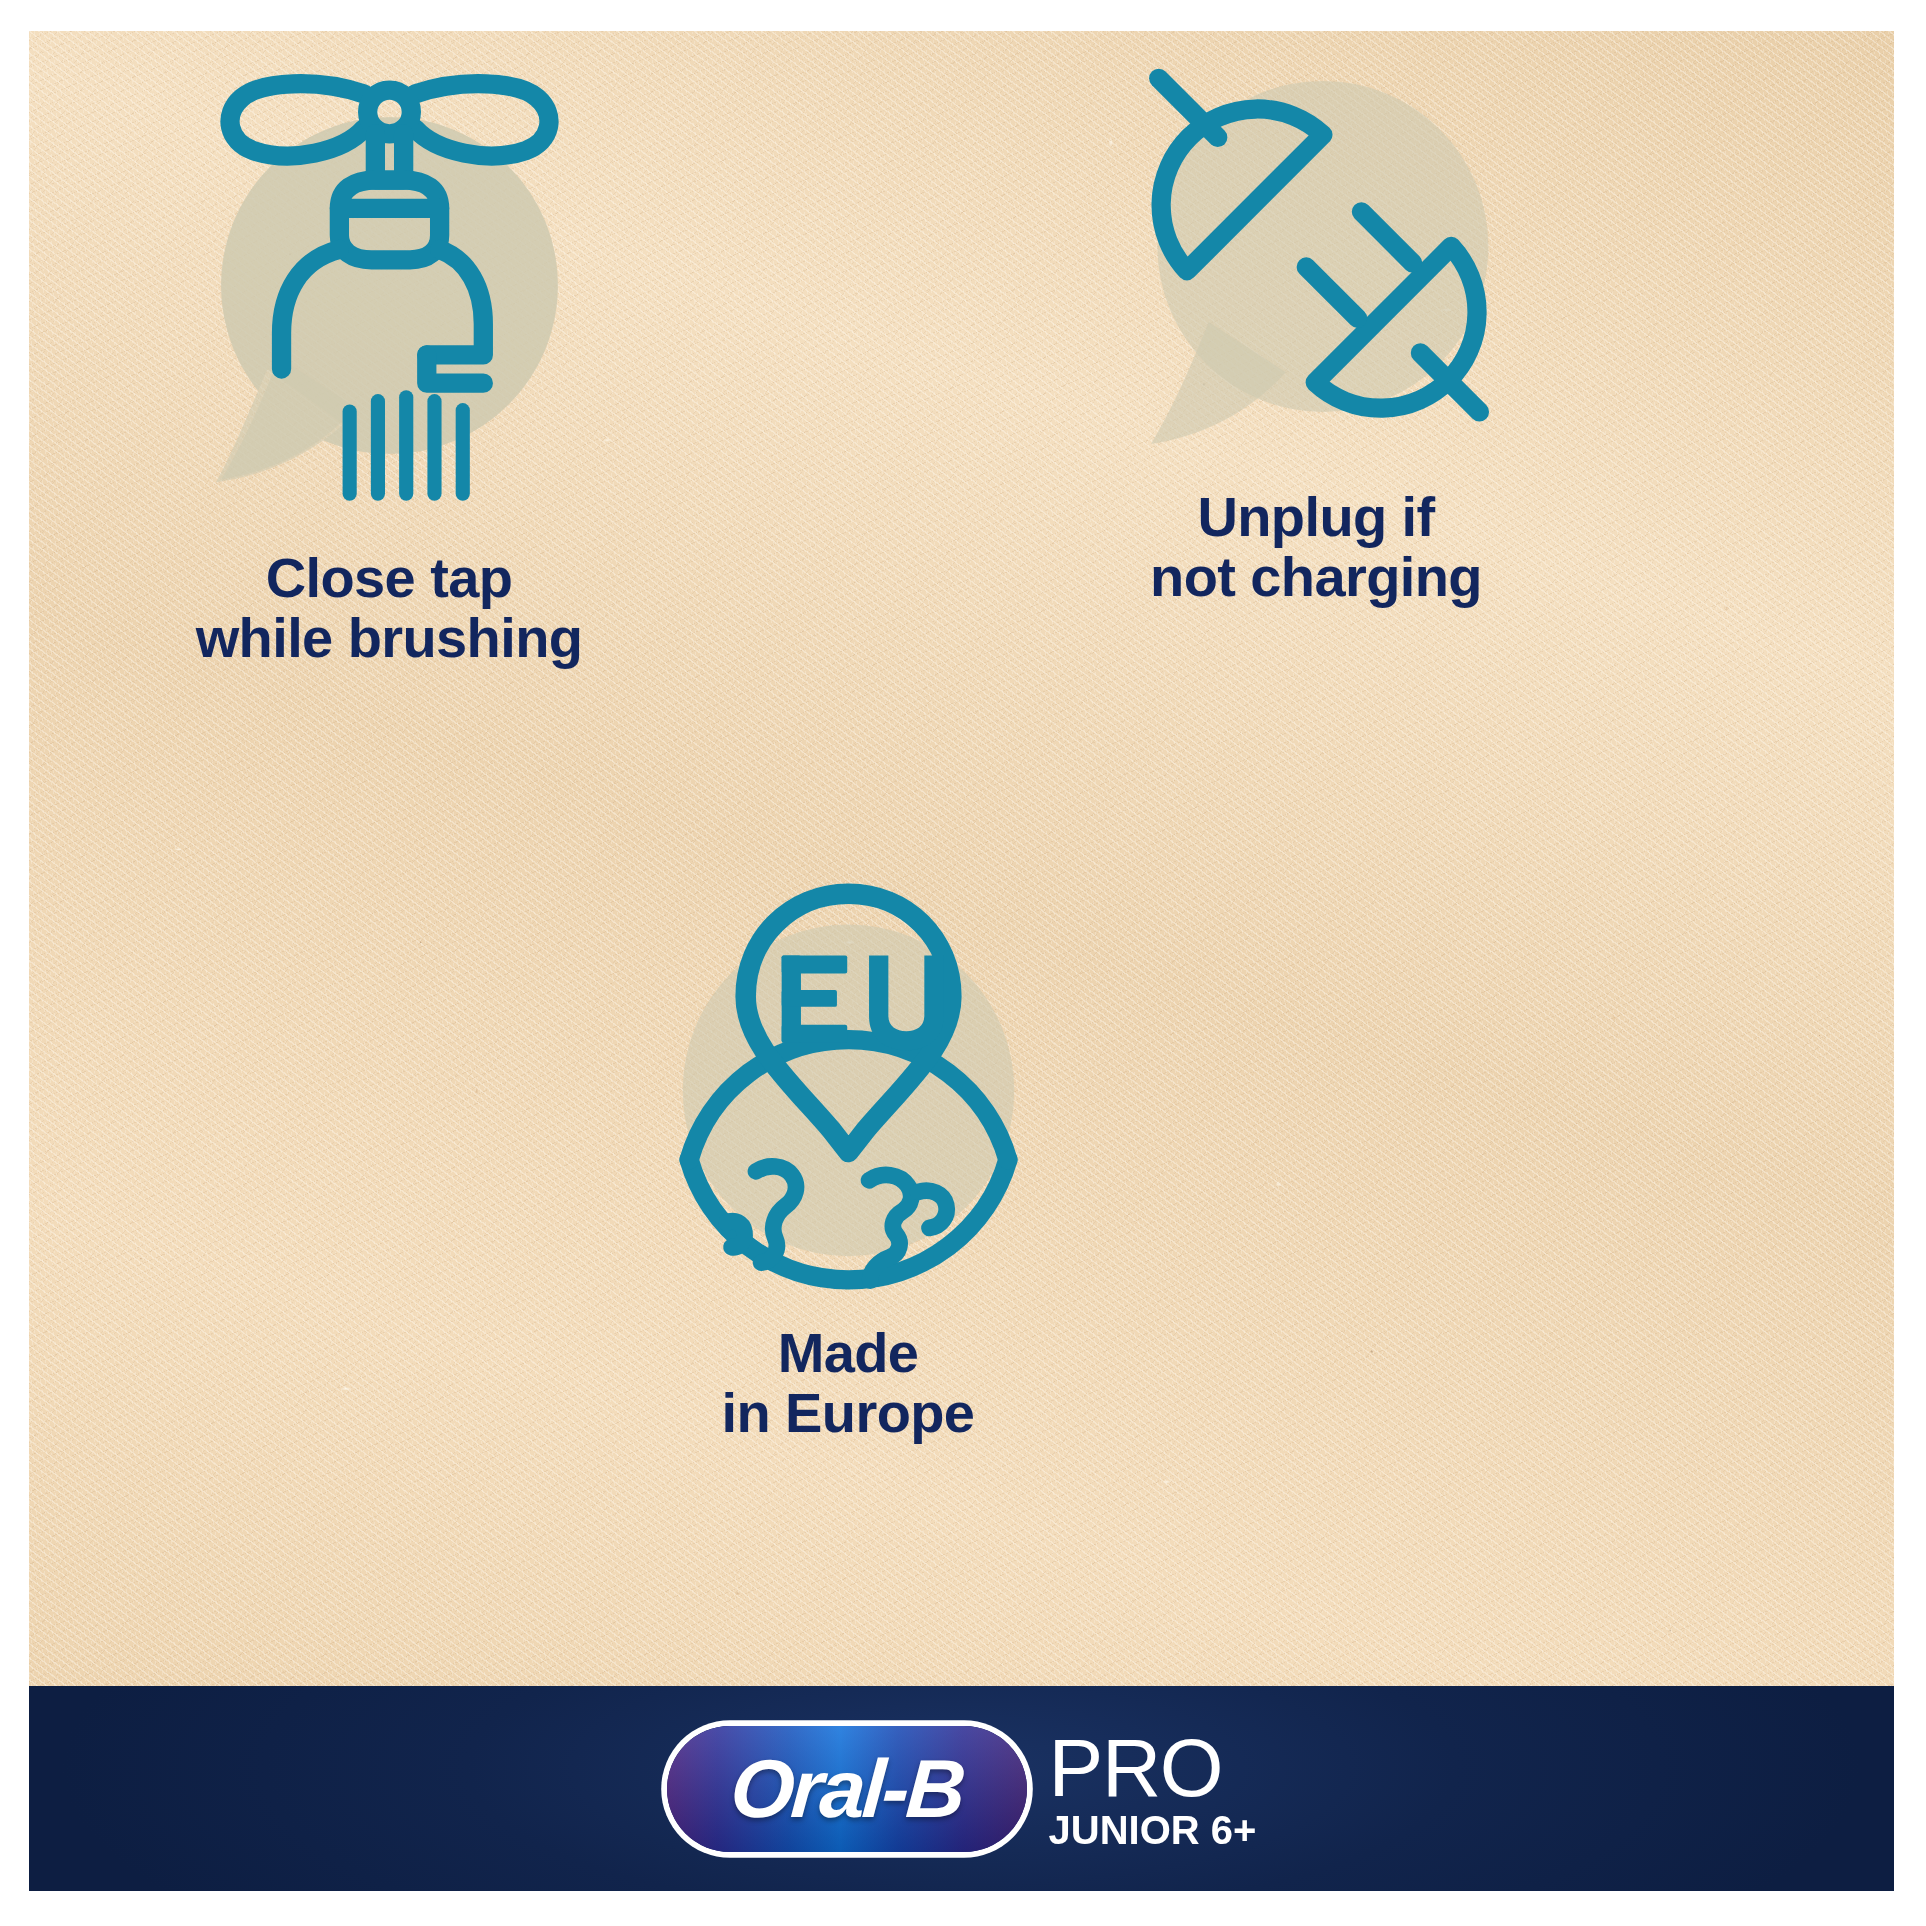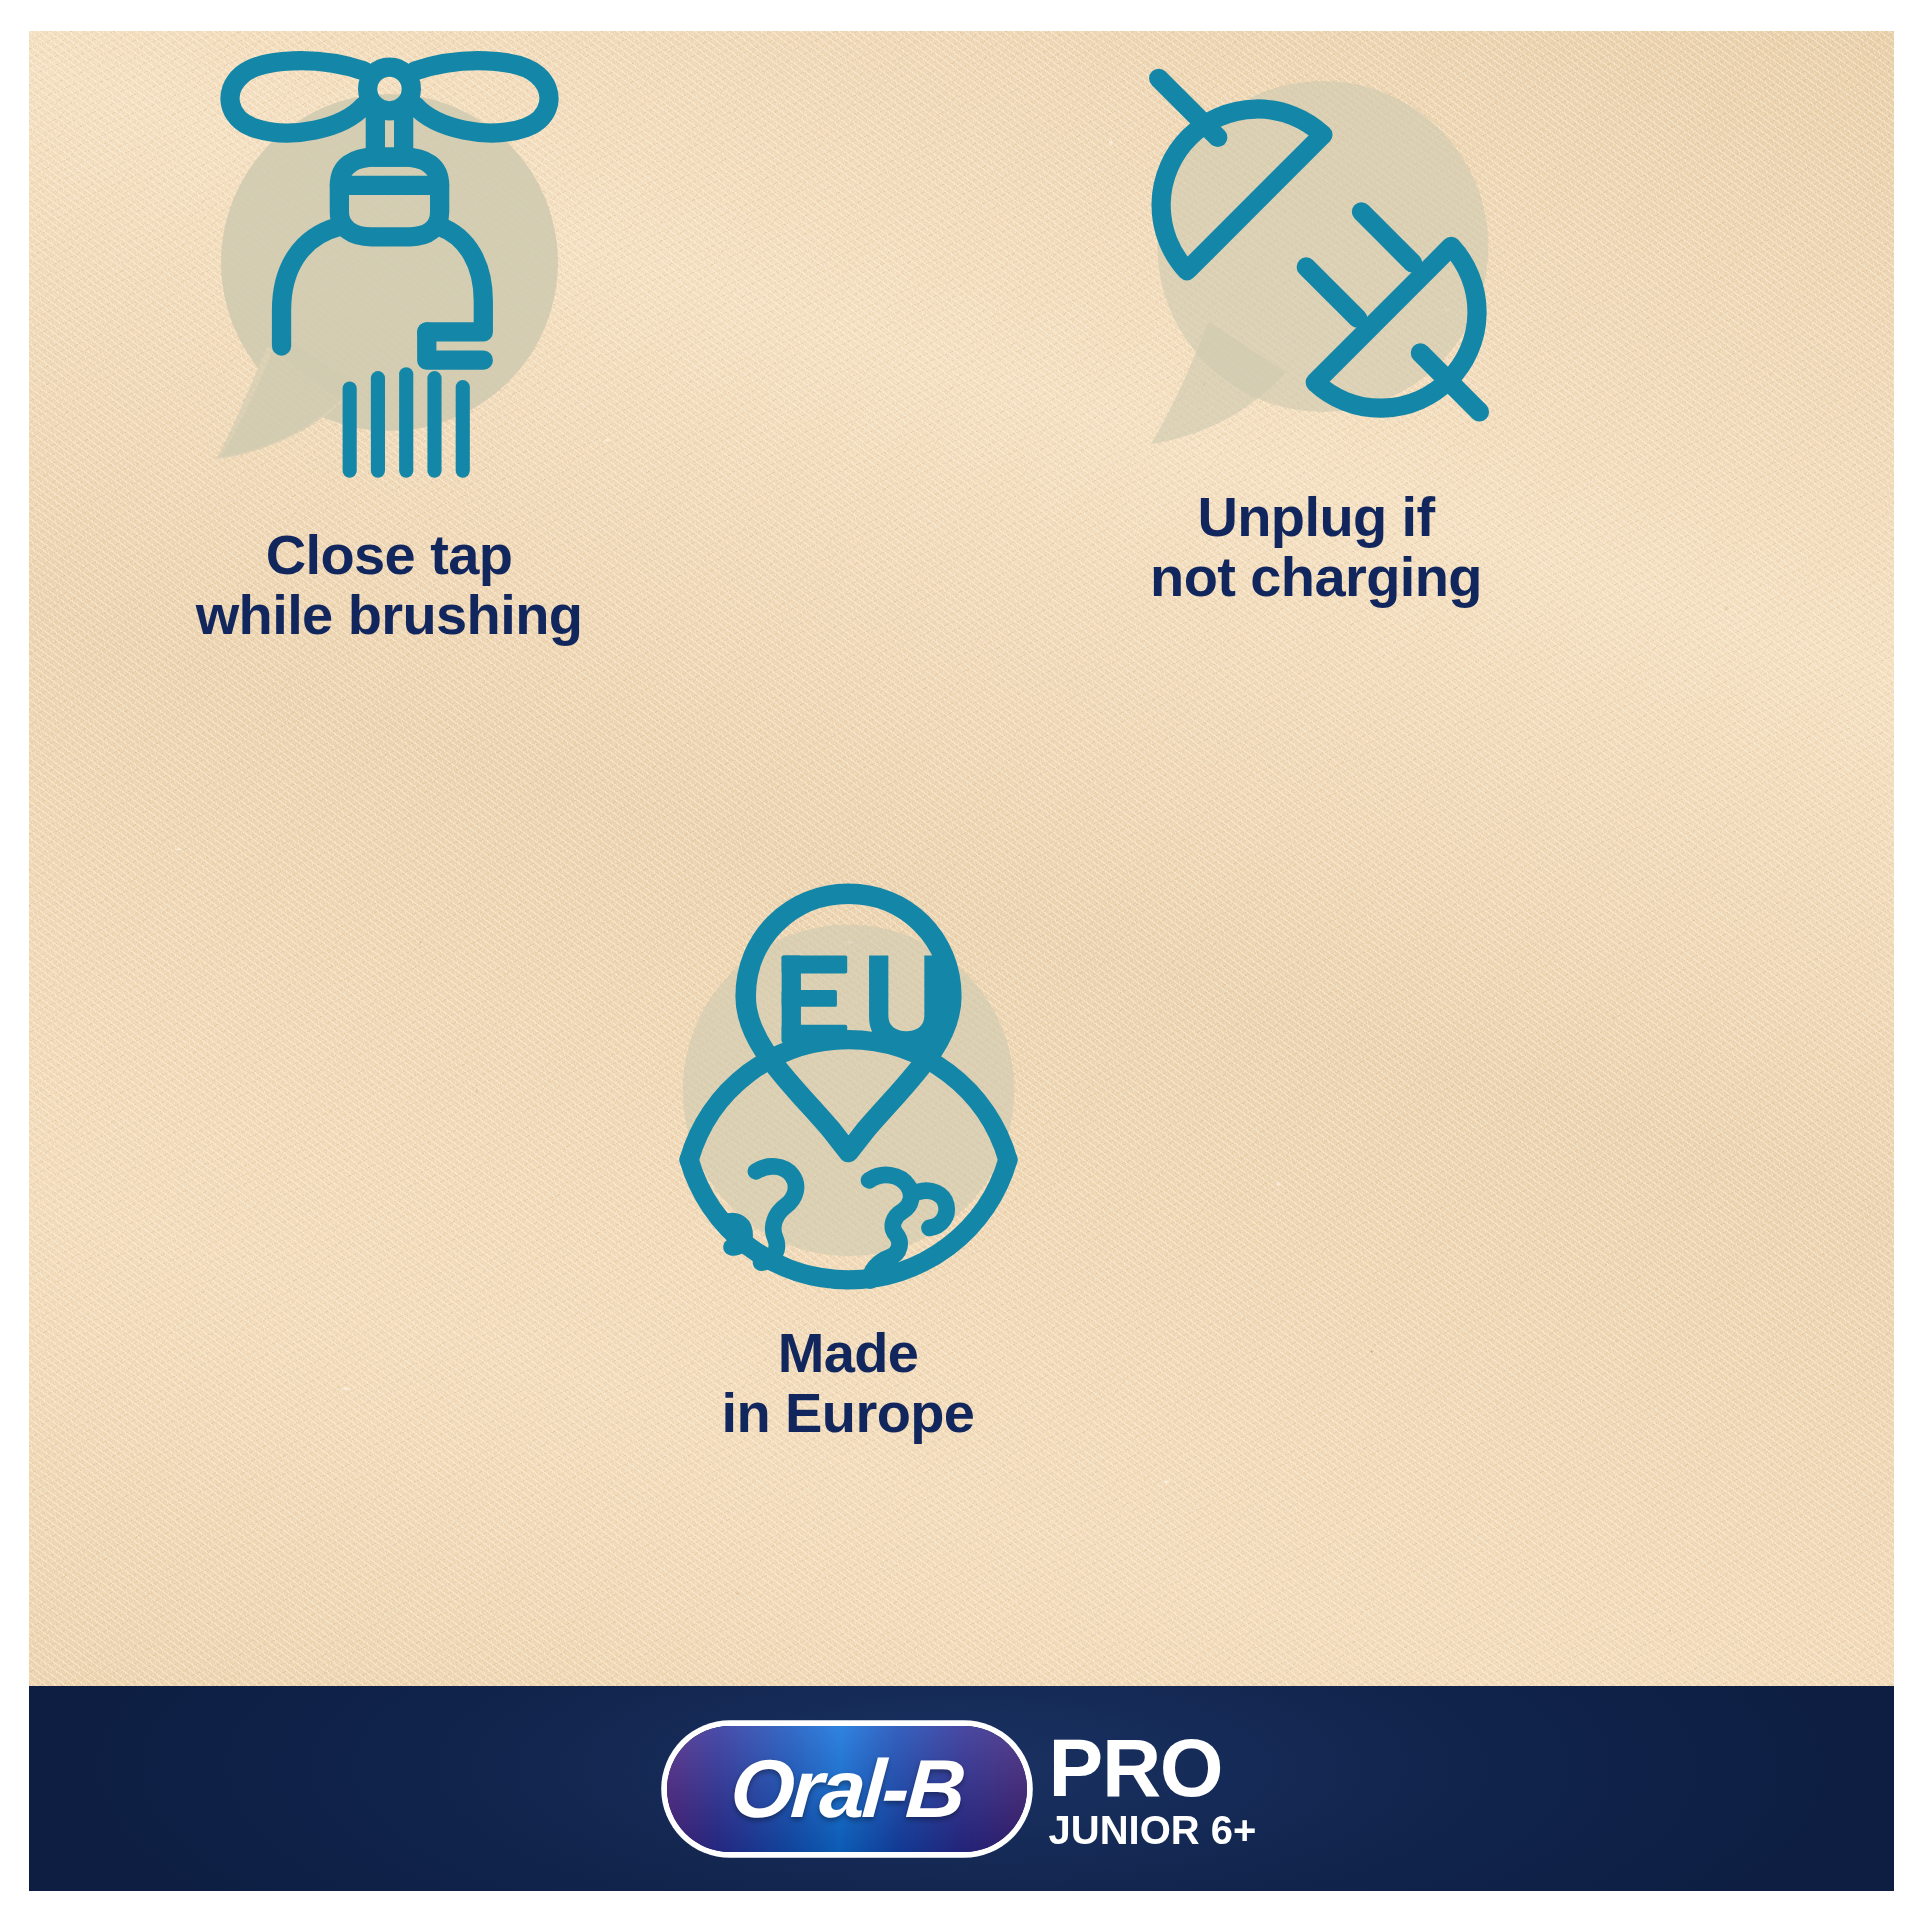--- a/index.html
+++ b/index.html
@@ -76,21 +76,21 @@
   .caption{
     text-align:center;
     color:#12265e;
     font-weight:700;
     font-size:56px;
     line-height:1.08;
     letter-spacing:-0.6px;
     white-space:pre-line;
   }
 
-  #feat-tap   {left:100px;  top:13px;  width:520px;}
+  #feat-tap   {left:100px;  top:36px;  width:520px;}
   #feat-plug  {left:1027px; top:22.5px;  width:520px;}
   #feat-eu    {left:559px;  top:828px;width:520px;}
 
   #feat-tap   .icon-wrap{width:437px;margin:0 auto;}
   #feat-plug  .icon-wrap{width:449px;margin:0 auto;}
   #feat-eu    .icon-wrap{width:437px;margin:0 auto;}
 
   #feat-tap   .caption{margin-top:31px;}
   #feat-plug  .caption{margin-top:23px;}
   #feat-eu    .caption{margin-top:27px;}
@@ -128,21 +128,21 @@
     font-weight:700;
     font-style:italic;
     font-size:82px;
     letter-spacing:-3.2px;
     transform:skewX(-4deg);
     text-shadow:0 2.6px 5.8px rgba(0,0,0,.35);
   }
 
   .model-block{display:flex;flex-direction:column;align-items:flex-start;justify-content:center;margin-top:2.6px;}
   .model-pro{
-    color:#ffffff;font-weight:700;font-size:82px;line-height:.92;letter-spacing:-1.3px;
+    color:#ffffff;font-weight:400;font-size:82px;line-height:.92;letter-spacing:-1.3px;
   }
   .model-sub{
     color:#ffffff;font-weight:700;font-size:40px;line-height:1;letter-spacing:0px;margin-top:5.1px;
   }
 </style>
 </head>
 <body>
 
 <div id="canvas">
 

